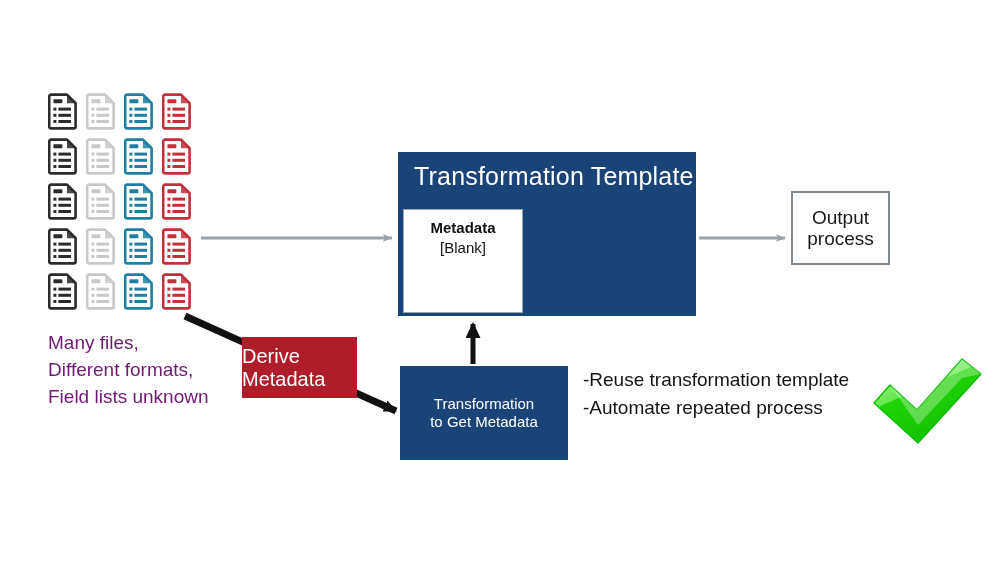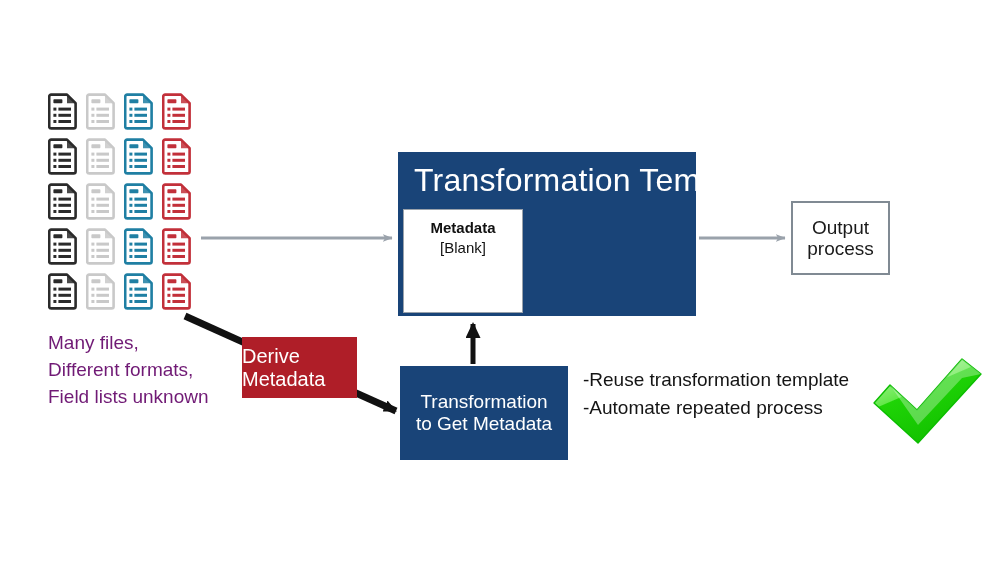--- a/index.html
+++ b/index.html
@@ -43,21 +43,21 @@
     width: 298px;
     height: 164px;
     background: #194478;
     box-sizing: border-box;
   }
   #template-title {
     position: absolute;
     left: 16px;
     top: 10px;
     color: #ffffff;
-    font-size: 32px;
+    font-size: 25px;
     letter-spacing: 0.2px;
     white-space: nowrap;
   }
   #metadata-box {
     position: absolute;
     left: 5px;
     top: 57px;
     width: 120px;
     height: 104px;
     background: #ffffff;
@@ -74,21 +74,21 @@
   #metadata-value {
     margin-top: 3px;
     font-size: 15px;
     color: #111111;
   }
 
   
   #output-box {
     position: absolute;
     left: 791px;
-    top: 201px;
+    top: 191px;
     width: 99px;
     height: 74px;
     background: #ffffff;
     border: 2px solid #808a93;
     box-sizing: border-box;
     display: flex;
     flex-direction: column;
     align-items: center;
     justify-content: center;
     line-height: 1.12;
@@ -127,21 +127,21 @@
     height: 94px;
     background: #194478;
     display: flex;
     flex-direction: column;
     align-items: center;
     justify-content: center;
     line-height: 1.17;
     z-index: 6;
   }
   #get-meta-box span {
-    font-size: 19px;
+    font-size: 15px;
     color: #ffffff;
   }
 
   
   #source-caption {
     position: absolute;
     left: 48px;
     top: 329px;
     font-size: 19px;
     color: #701a75;

